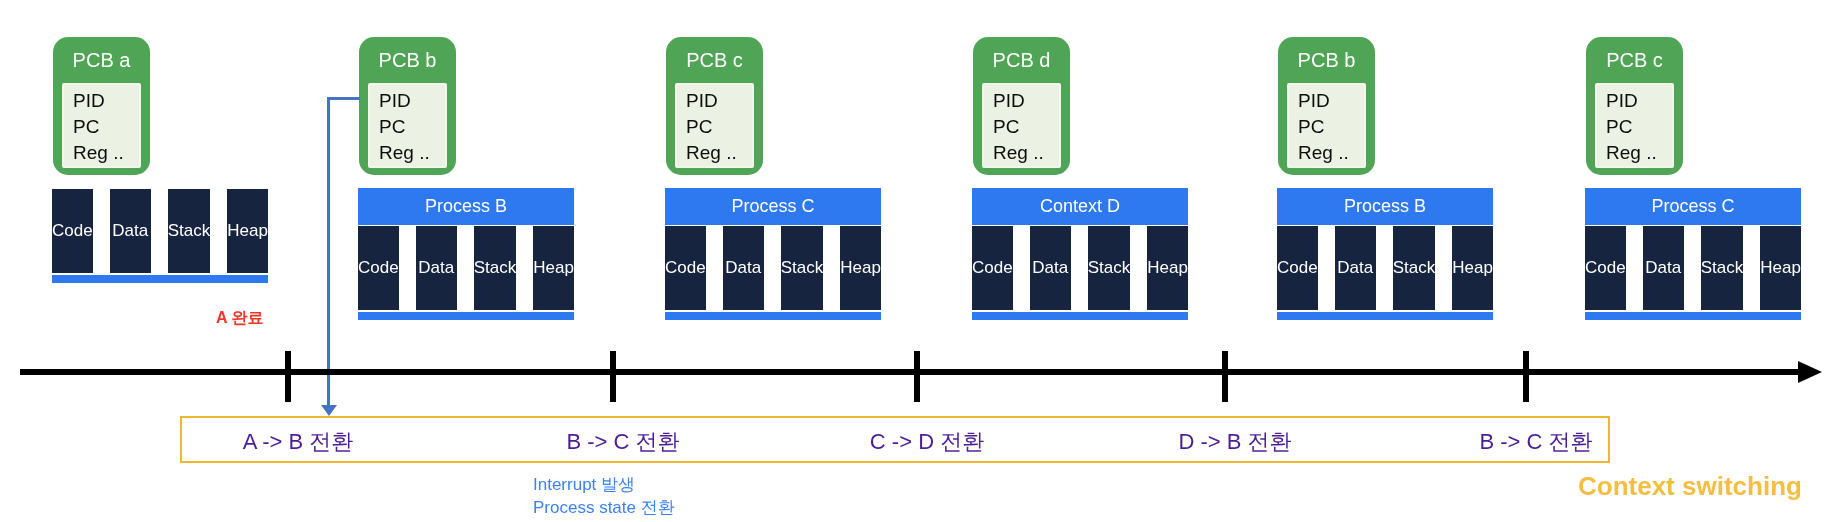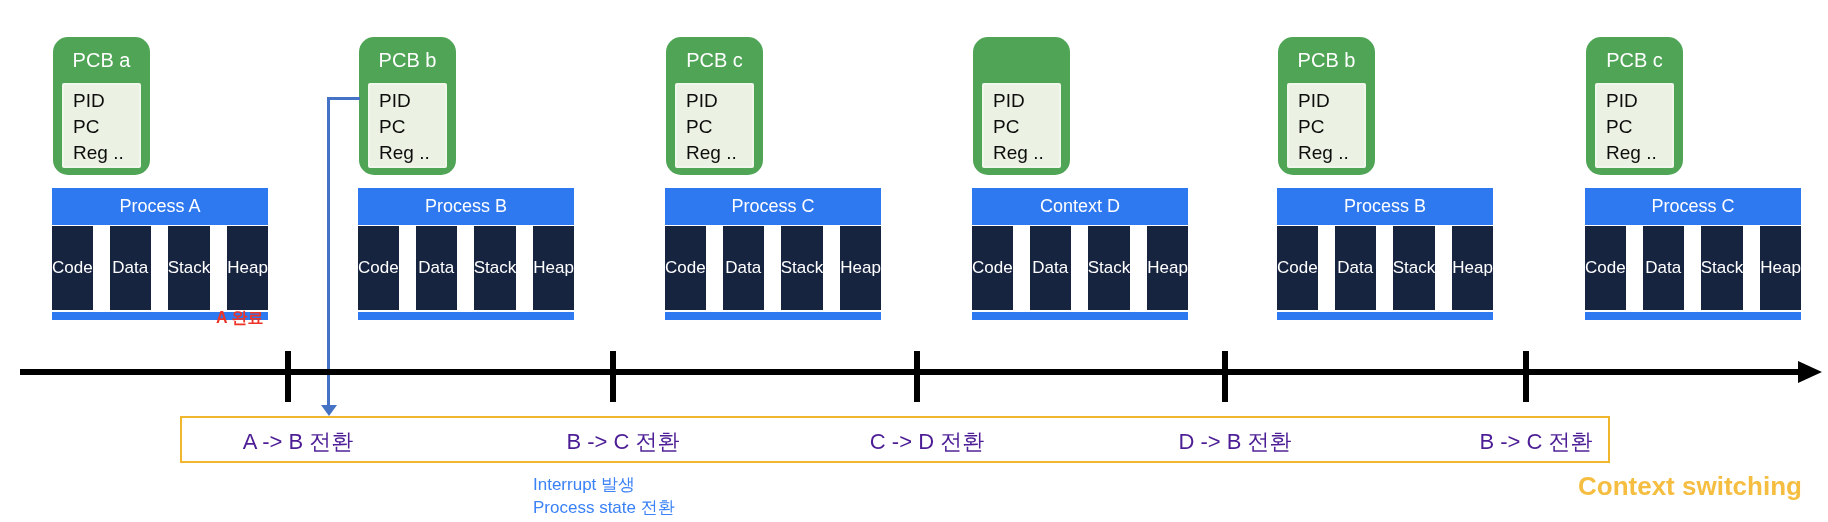--- a/index.html
+++ b/index.html
@@ -73,21 +73,20 @@
   <div class="group" style="left: 52px;">
     <div class="pcb-card">
       <div class="pcb-title">PCB a</div>
       <div class="pcb-inner">
         <div class="pcb-field">PID</div>
         <div class="pcb-field">PC</div>
         <div class="pcb-field">Reg ..</div>
       </div>
     </div>
     <div class="process-bar">
-      <div class="process-header">Process A</div>
       <div class="process-segments">
         <div class="segment">Code</div>
         <div class="segment">Data</div>
         <div class="segment">Stack</div>
         <div class="segment">Heap</div>
       </div>
       <div class="process-underline"></div>
     </div>
   </div>
 
@@ -128,20 +127,21 @@
         <div class="segment">Data</div>
         <div class="segment">Stack</div>
         <div class="segment">Heap</div>
       </div>
       <div class="process-underline"></div>
     </div>
   </div>
 
   <div class="group" style="left: 972px;">
     <div class="pcb-card">
+      <div class="pcb-title">PCB d</div>
       <div class="pcb-inner">
         <div class="pcb-field">PID</div>
         <div class="pcb-field">PC</div>
         <div class="pcb-field">Reg ..</div>
       </div>
     </div>
     <div class="process-bar">
       <div class="process-header">Context D</div>
       <div class="process-segments">
         <div class="segment">Code</div>

